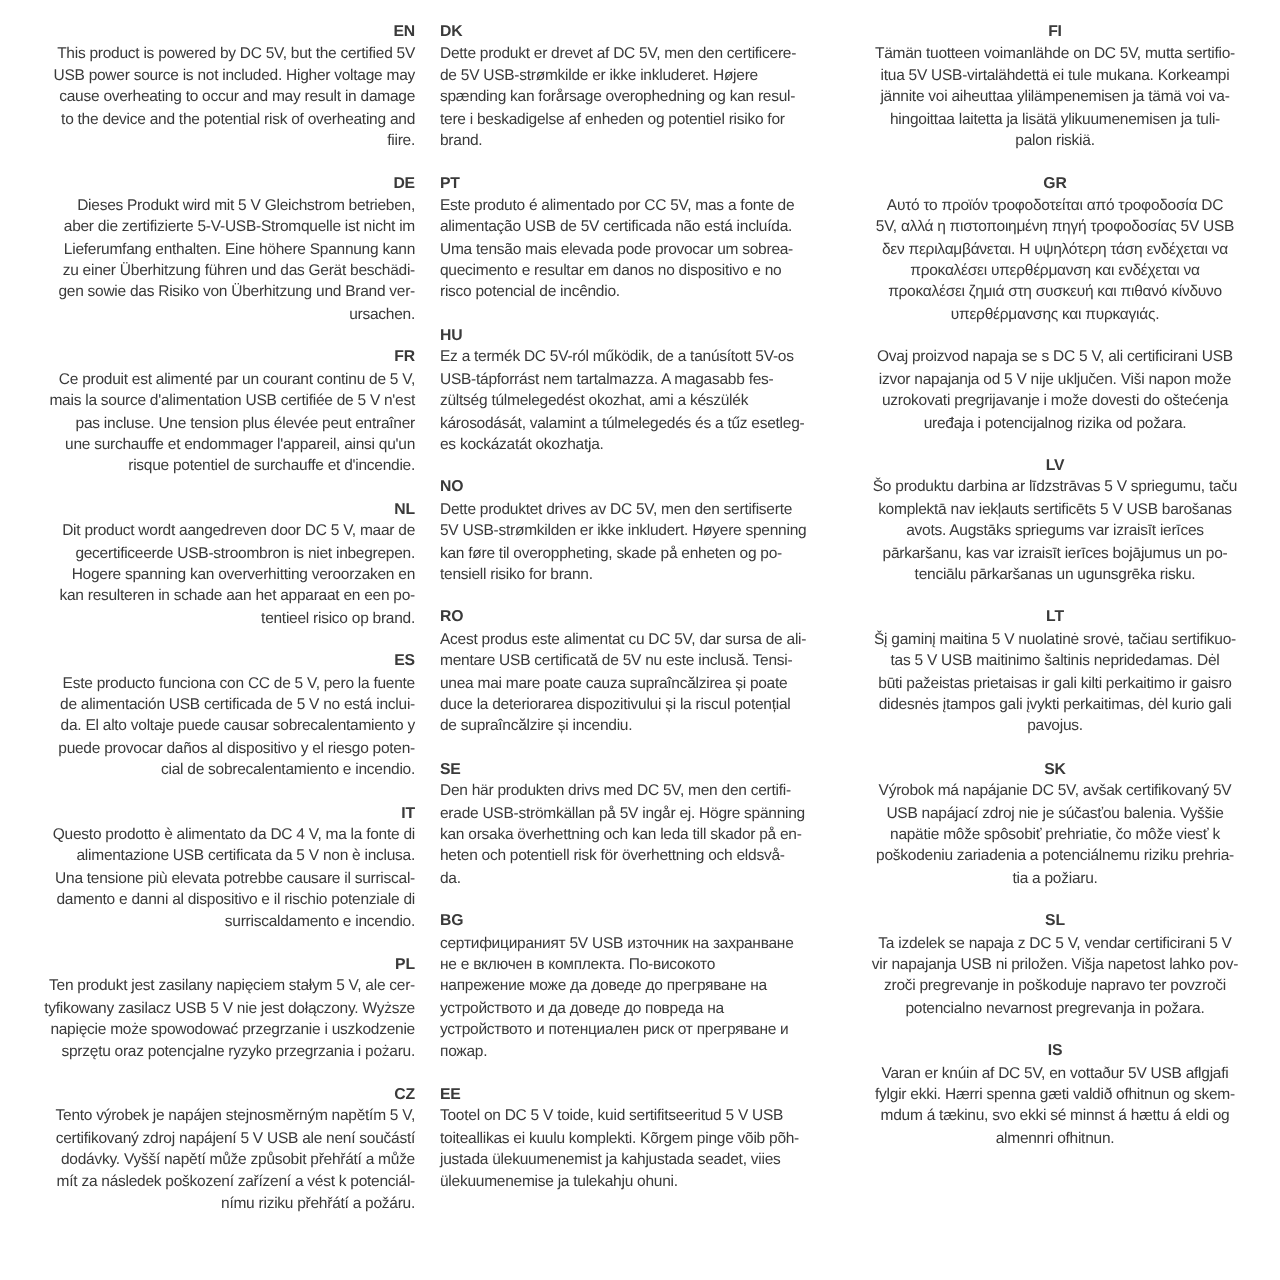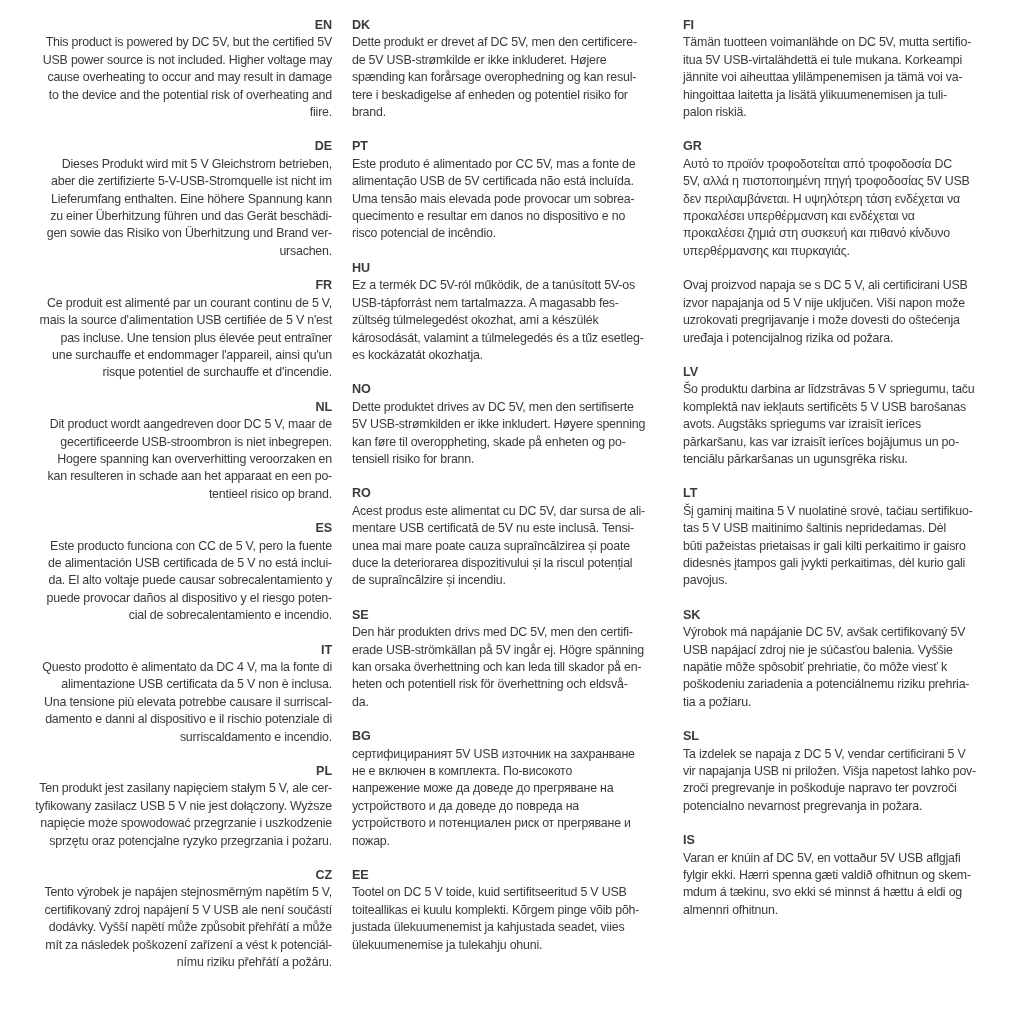--- a/index.html
+++ b/index.html
@@ -16,21 +16,21 @@
     font-family: "Liberation Sans", "DejaVu Sans", sans-serif;
     color: #3a3a3a;
   }
   .col {
     position: absolute;
     top: 17px;
     width: 322px;
   }
   .col-0 { left: 10px; text-align: right; }
   .col-1 { left: 352px; }
-  .col-2 { left: 683px; }
+  .col-2 { left: 683px; text-align: center; }
   .section {
     margin: 0 0 17px 0;
   }
   .lang-heading {
     font-size: 12.6px;
     font-weight: 700;
     line-height: 17.4px;
     letter-spacing: -0.1px;
     white-space: nowrap;
   }

